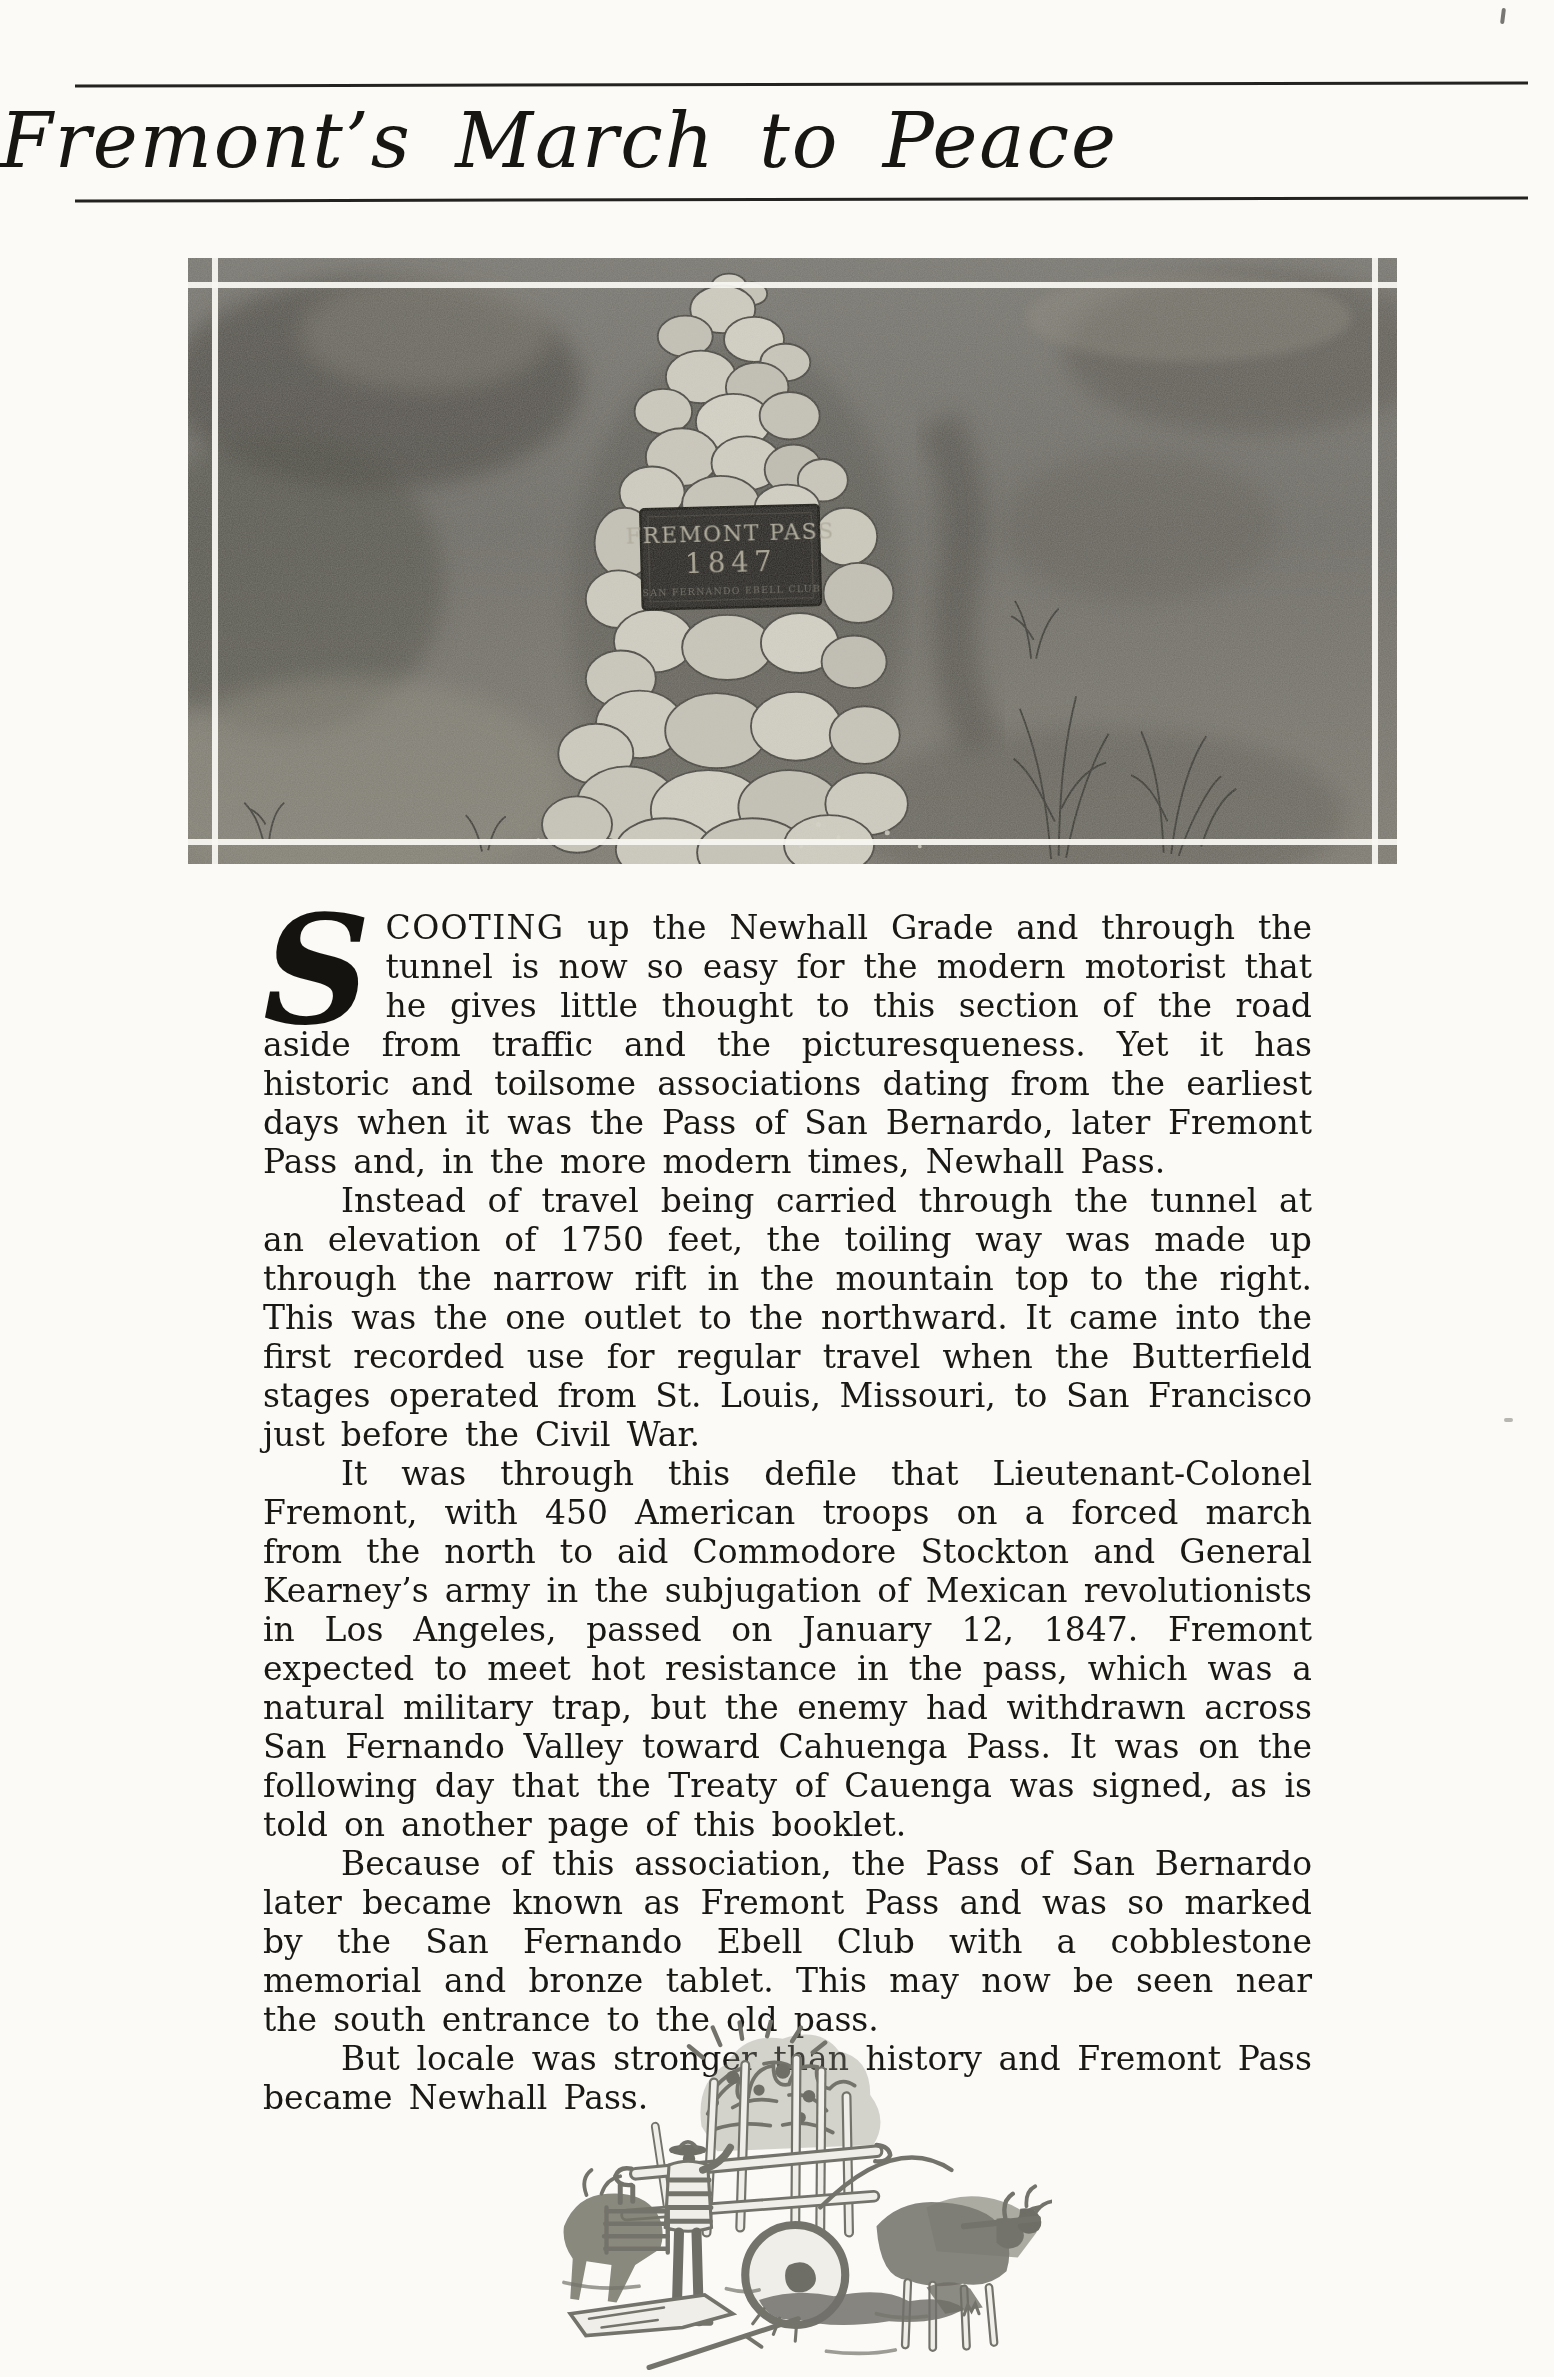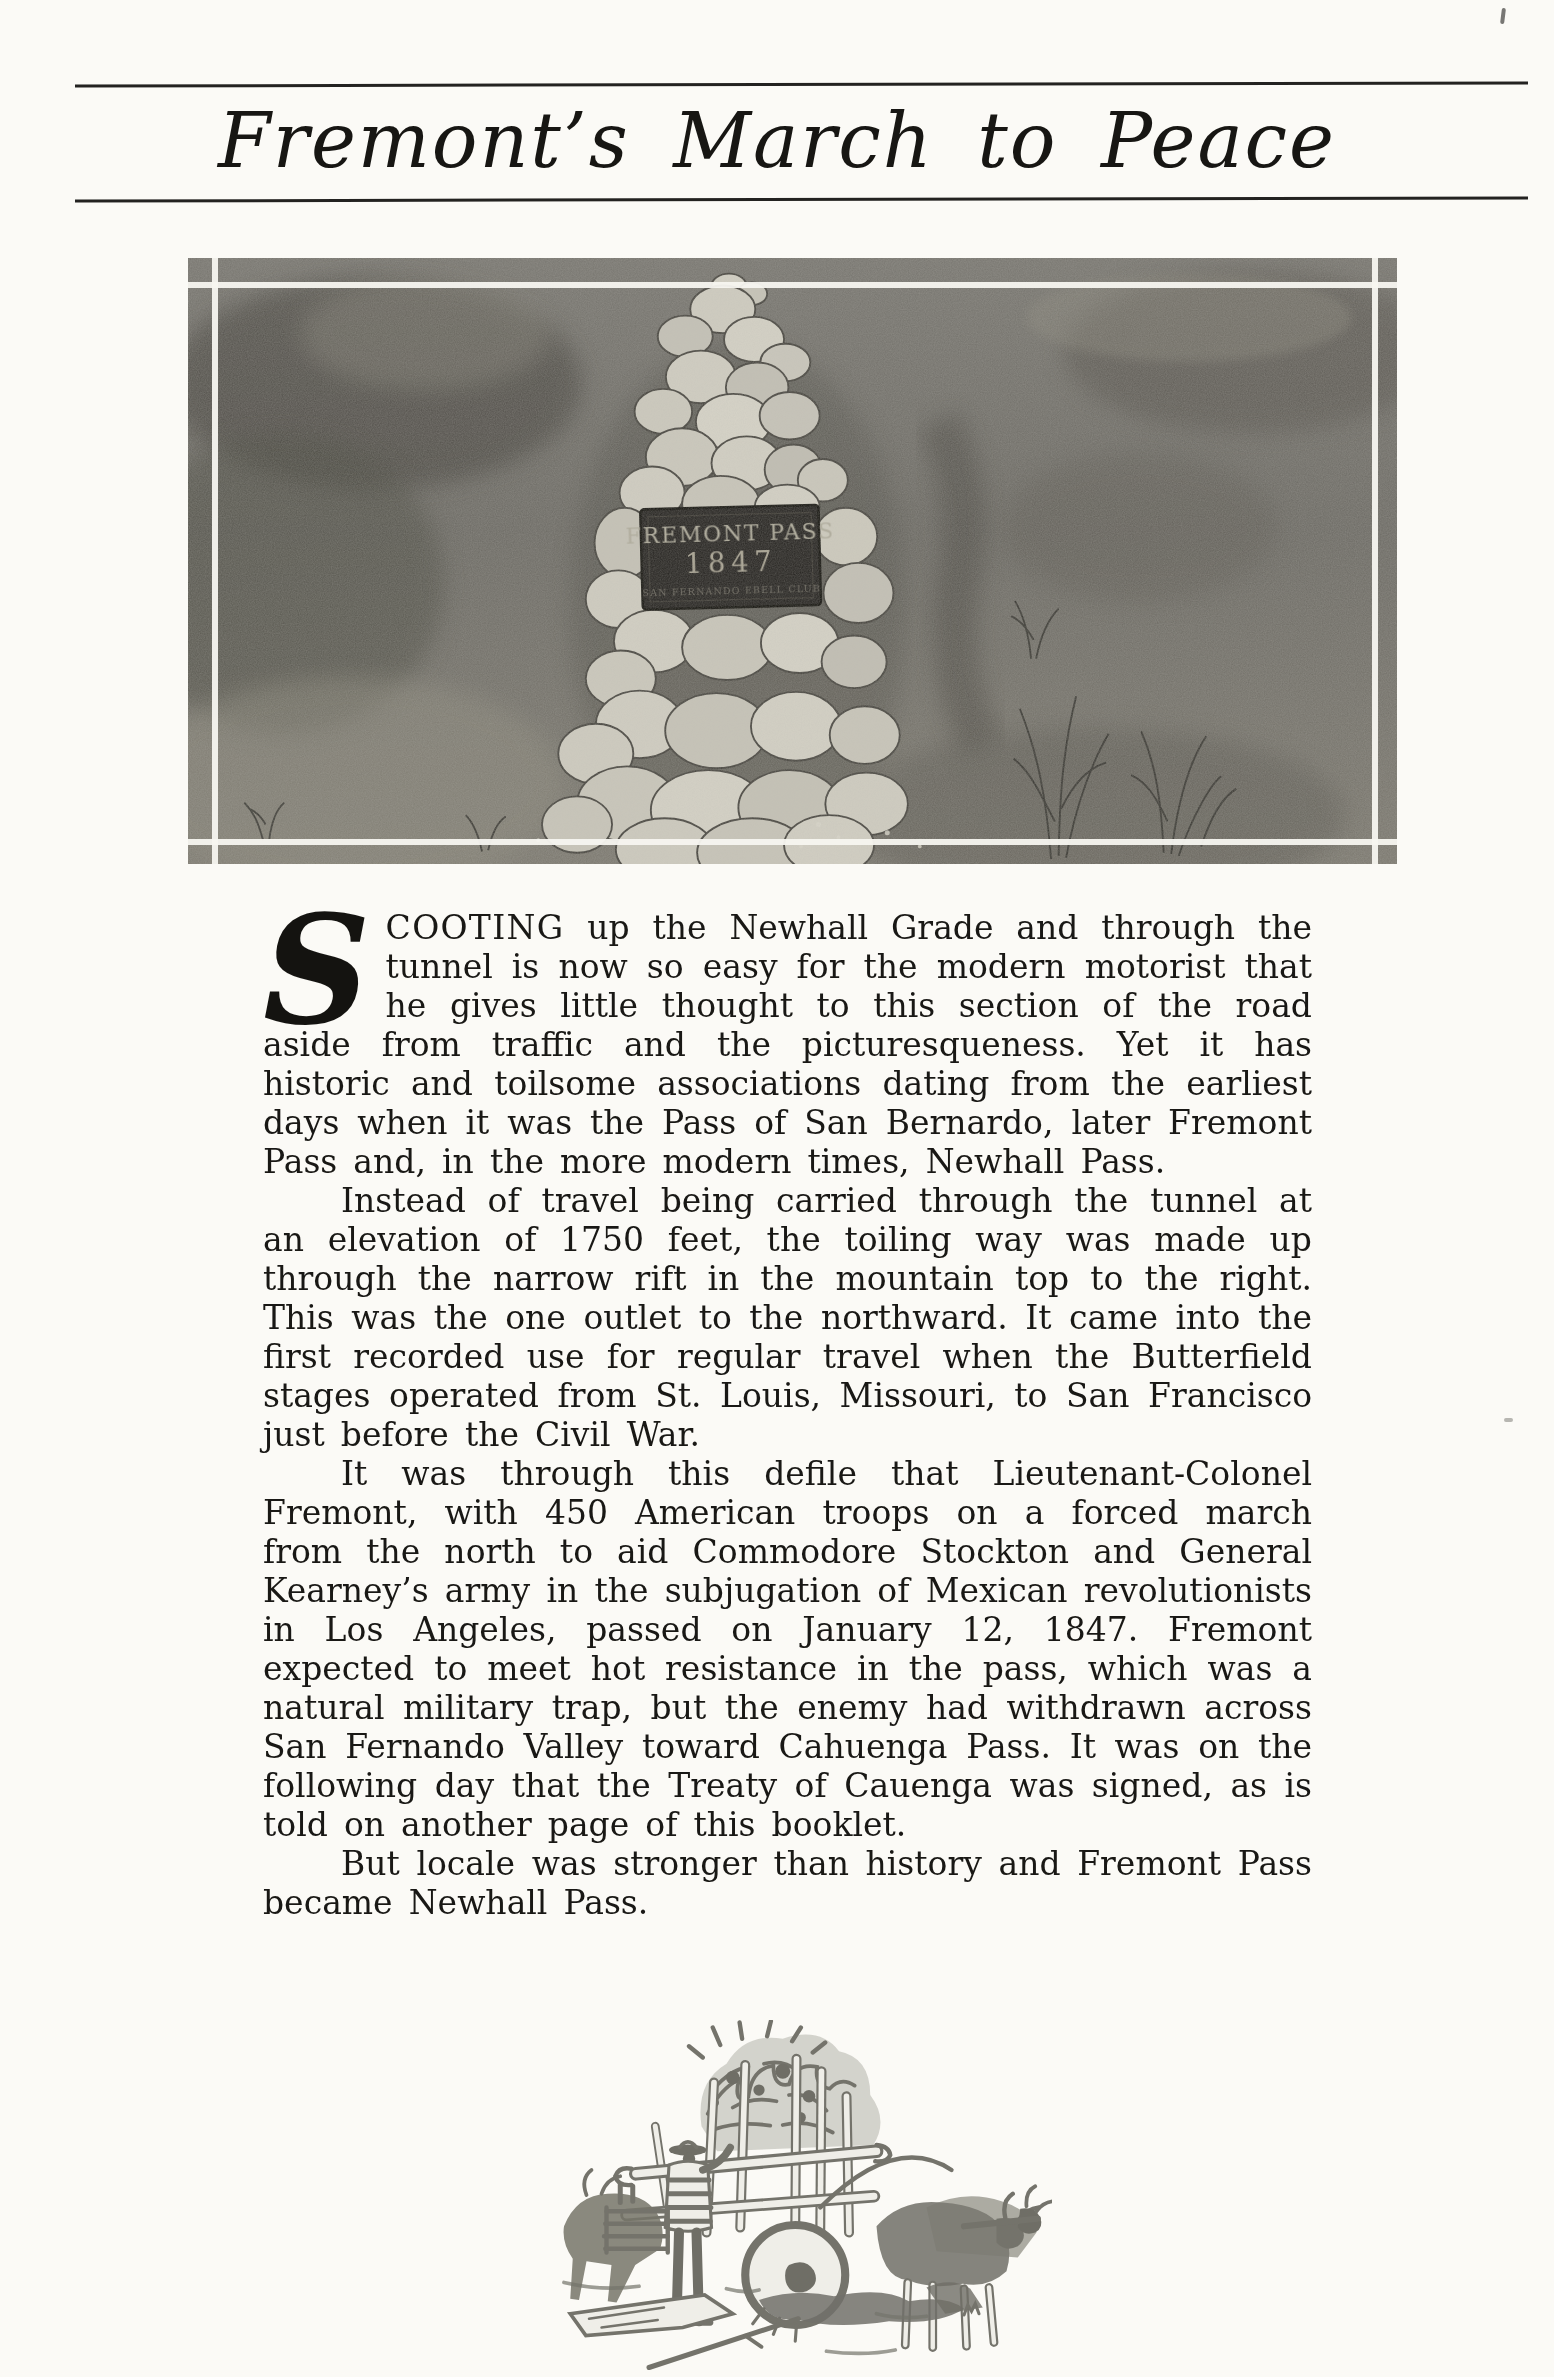--- a/index.html
+++ b/index.html
@@ -14,21 +14,21 @@
 
   
   .rule {
     position:absolute; left:75px; width:1453px; height:2.5px;
     background:#232220;
   }
   .rule-top    { top:83px; transform:rotate(-0.12deg); }
   .rule-bottom { top:198px; transform:rotate(-0.12deg); }
   .page-title {
     position:absolute; top:83px; left:0; width:1554px; height:115px;
-    line-height:115px; text-align:center;
+    line-height:115px; 
     font-style:italic; font-size:76px; color:#1716135;
     color:#171613;
     letter-spacing:1.9px; word-spacing:17.5px;
     white-space:nowrap;
     border-radius:21px;
   }
 
   
   .photo {
     position:absolute; left:188px; top:258px; width:1209px; height:606px;
@@ -206,20 +206,21 @@
     <div class="frame-line frame-v frame-vl"></div>
     <div class="frame-line frame-v frame-vr"></div>
   </div>
 
   <div class="article">
     <p>
       <span class="dropcap">S</span><span class="lead-word">COOTING</span><span> up the Newhall Grade and through the tunnel is now so easy for the modern motorist that he gives little thought to this section of the road aside from traffic and the picturesqueness.  Yet it has historic and toilsome associations dating from the earliest days when it was the Pass of San Bernardo, later Fremont Pass and, in the more modern times, Newhall Pass.</span>
     </p>
     <p class="indent">Instead of travel being carried through the tunnel at an elevation of 1750 feet, the toiling way was made up through the narrow rift in the mountain top to the right.  This was the one outlet to the northward.  It came into the first recorded use for regular travel when the Butterfield stages operated from St. Louis, Missouri, to San Francisco just before the Civil War.</p>
     <p class="indent">It was through this defile that Lieutenant-Colonel Fremont, with 450 American troops on a forced march from the north to aid Commodore Stockton and General Kearney’s army in the subjugation of Mexican revolutionists in Los Angeles, passed on January 12, 1847.  Fremont expected to meet hot resistance in the pass, which was a natural military trap, but the enemy had withdrawn across San Fernando Valley toward Cahuenga Pass.  It was on the following day that the Treaty of Cauenga was signed, as is told on another page of this booklet.</p>
+    <p class="indent">Because of this association, the Pass of San Bernardo later became known as Fremont Pass and was so marked by the San Fernando Ebell Club with a cobblestone memorial and bronze tablet.  This may now be seen near the south entrance to the old pass.</p>
     <p class="indent">But locale was stronger than history and Fremont Pass became Newhall Pass.</p>
   </div>
 
   <div class="illustration">
     <svg viewBox="0 0 840 560">
       <g stroke="#74736b" fill="none" stroke-linecap="round">
 
         <path d="M280,170 q-10,-70 40,-100 q30,-50 90,-40 q60,-20 90,20 q50,10 50,70 q30,40 5,80 l-250,10 z" fill="#8a897f" opacity="0.35" stroke="none"></path>
         <path d="M310,40 l-12,-28 M345,30 l-4,-26 M385,26 l6,-24 M425,34 l14,-22 M458,52 l20,-16 M282,60 l-22,-18" stroke-width="7"></path>
         <path d="M290,150 q20,-40 50,-55 q-10,40 15,28 q5,-45 40,-50 q0,35 25,30 q10,-35 45,-28 q-5,30 20,35 q18,-20 40,-5" stroke-width="6"></path>

